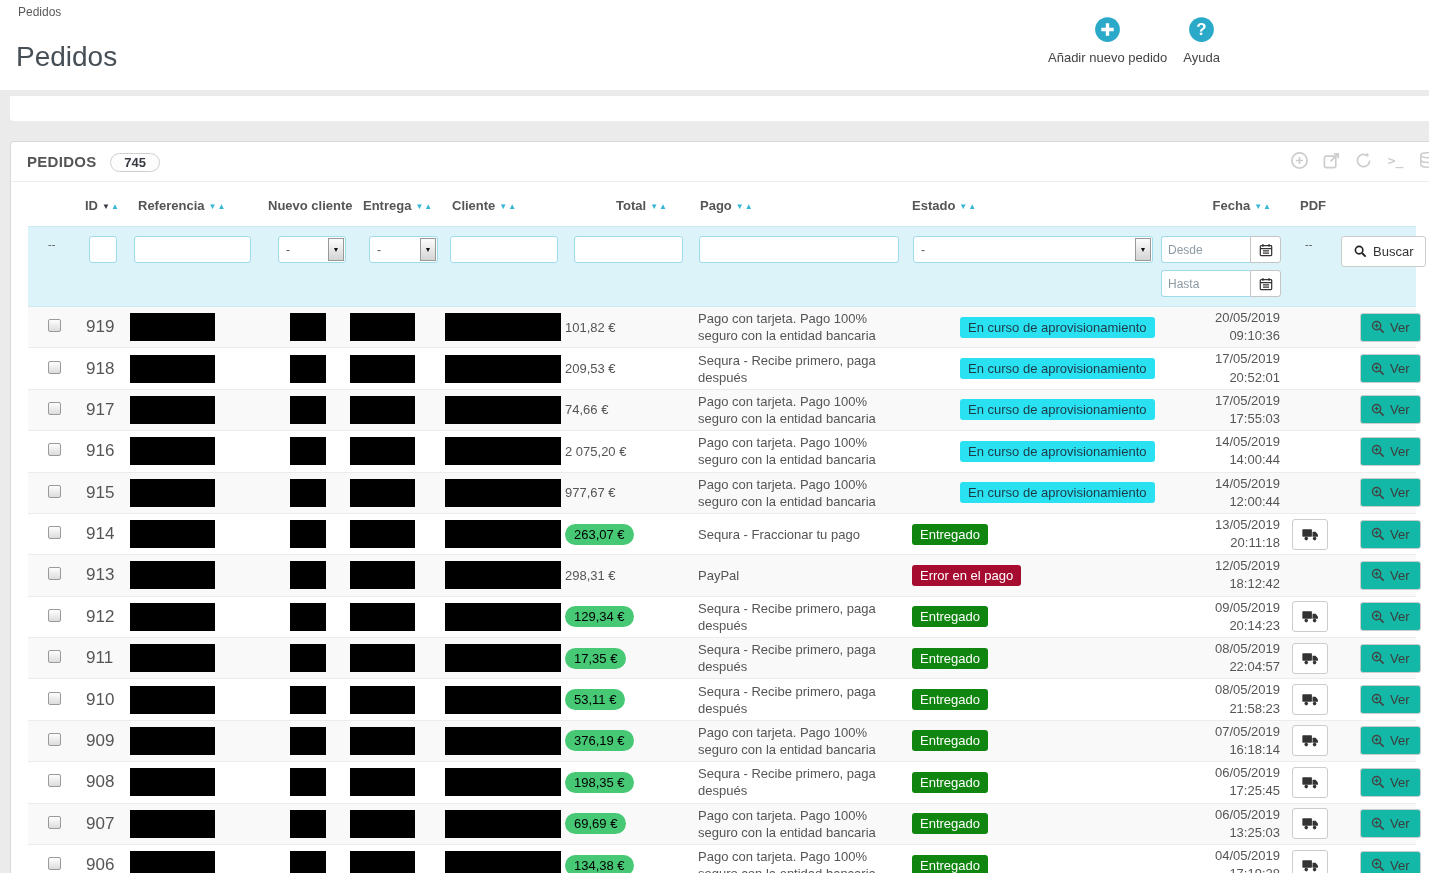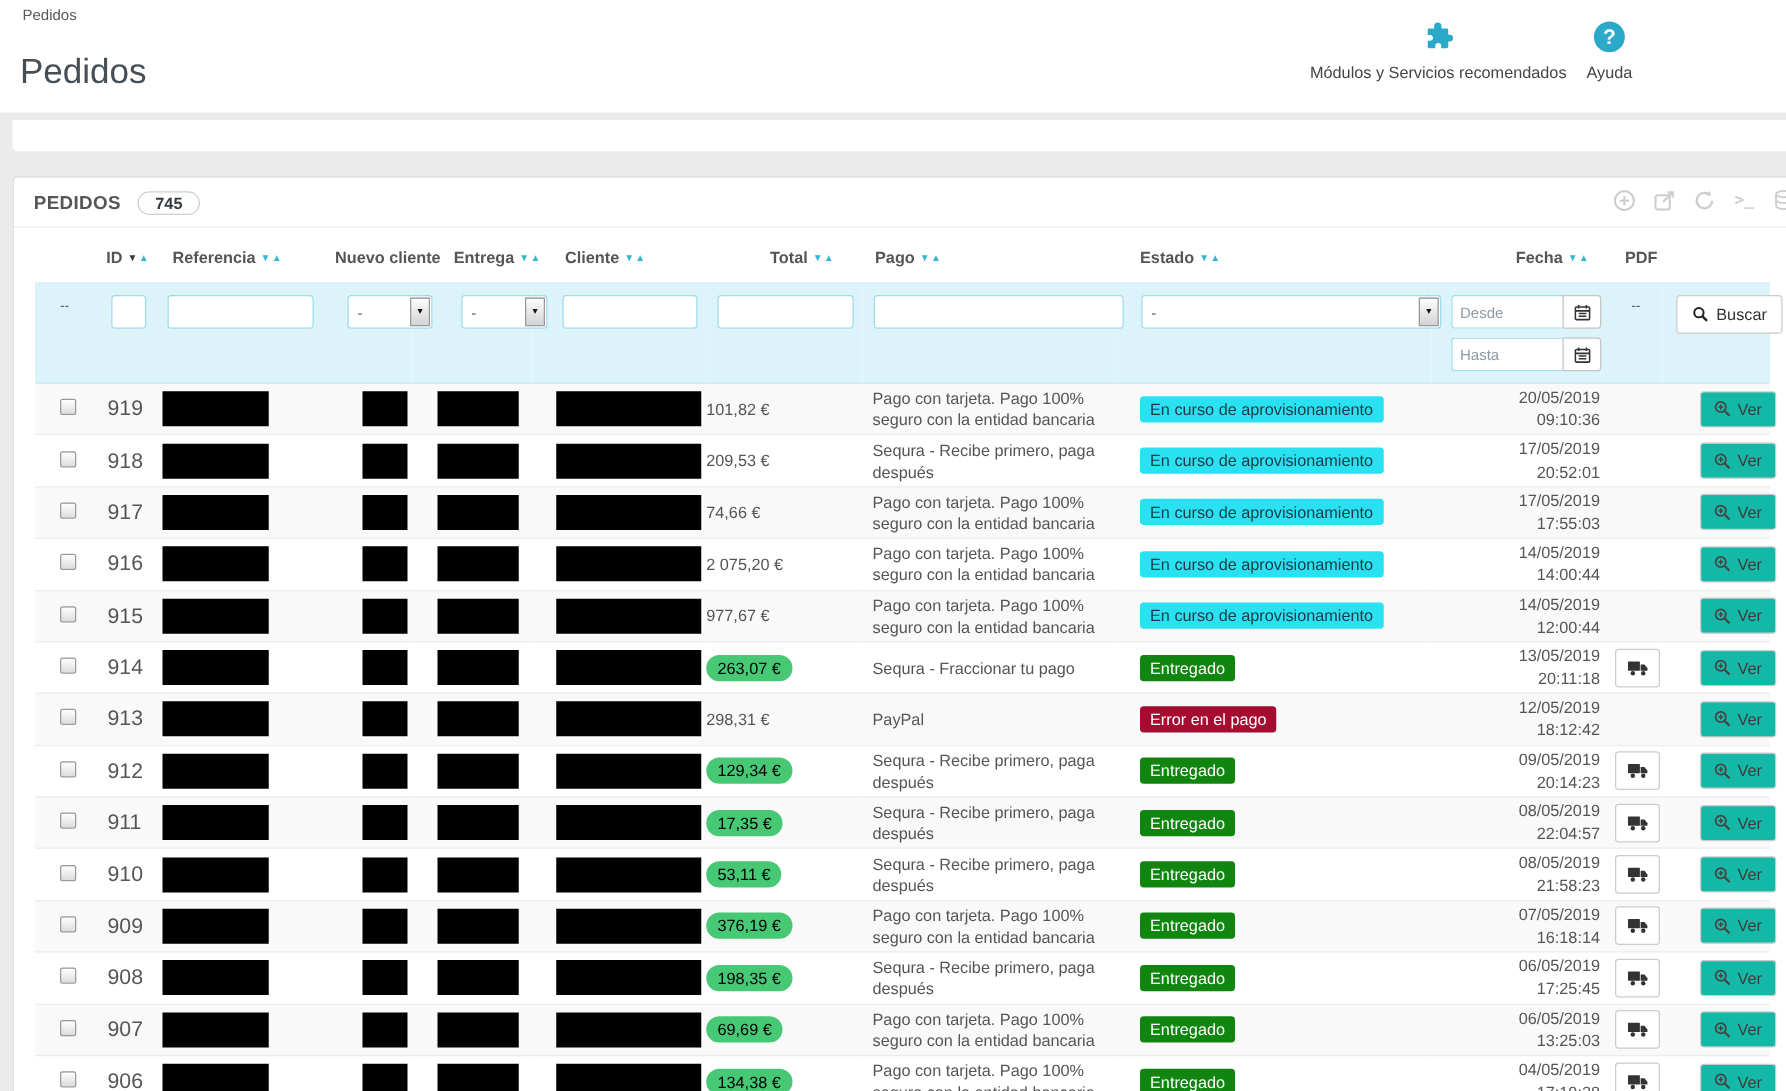--- a/index.html
+++ b/index.html
@@ -91,21 +91,21 @@
   td.c-id { padding-left:22px; font-size:17px; color:#555; }
   .redact { display:inline-block; height:28px; background:#000; vertical-align:middle; }
   .redact-ref{width:85px;margin-left:10px} .redact-new{width:36px;margin-left:50px}
   .redact-del{width:65px;margin-left:20px} .redact-cli{width:116px;margin-left:20px}
   td.c-total { text-align:left; padding-right:5px; }
   .total { font-size:13px; color:#555; white-space:nowrap; }
   .total.pill { background:var(--c-pill); color:#000000; border-radius:20px; padding:3px 9px; }
   td.c-pay { padding-left:8px; padding-right:12px; font-size:13px; line-height:17px; color:#555; }
   td.c-status { padding-left:17px; }
   .badge { display:inline-block; padding:3px 8px; border-radius:3px; font-size:13px; white-space:nowrap; }
-  .badge-provisioning { background:var(--c-prov); color:var(--c-prov-text); }
+  .badge-provisioning { background:var(--c-prov); color:var(--c-prov-text);margin-left:48px; }
   .badge-delivered { background:var(--c-del); color:#fff; }
   .badge-error { background:var(--c-err); color:#fff; }
   td.c-date { text-align:right; font-size:13px; line-height:1.4; color:#555; padding-right:0; }
   td.c-pdf { padding-left:12px; }
   .truck-btn { width:36px; height:31px; background:#fff; border:1px solid #ccc; border-radius:3px;
     display:inline-flex; align-items:center; justify-content:center; cursor:pointer; }
   td.c-ver { padding-left:30px; }
   .ver-btn { display:inline-flex; align-items:center; gap:5px; padding:6px 10px; background:#14b8a6;
     border:1px solid #ccc; border-radius:3px; color:#3c3c3c; font-size:13px; font-family:inherit; cursor:pointer; }
 </style>
@@ -113,24 +113,25 @@
 <body>
 
 <div class="topbar">
   <div class="breadcrumb">Pedidos</div>
   <h1 class="page-title">Pedidos</h1>
 
   <div class="header-actions">
     <div class="header-action">
       <span class="h-icon">
         <svg viewBox="0 0 24 24" width="27" height="27">
-            <path class="accent-fill" d="M9.2 4.4a2.6 2.6 0 0 1 5.2 0V6h3.8a1 1 0 0 1 1 1v3.4h1a2.4 2.4 0 1 1 0 4.8h-1V19a1 1 0 0 1-1 1h-4v-1.6a2.1 2.1 0 1 0-4.2 0V20H5.6a1 1 0 0 1-1-1v-4.2h1.6a2.1 2.1 0 1 0 0-4.2H4.6V7a1 1 0 0 1 1-1h3.6V4.4z"></path>
+            <circle cx="12" cy="12" r="11" class="accent-fill"></circle>
+            <path d="M12 6.5v11M6.5 12h11" stroke="#fff" stroke-width="3" fill="none"></path>
           </svg>
       </span>
-      <span class="h-label">Módulos y Servicios recomendados</span>
+      <span class="h-label">Añadir nuevo pedido</span>
     </div>
     <div class="header-action">
       <span class="h-icon">
         <svg viewBox="0 0 24 24" width="27" height="27">
             <circle cx="12" cy="12" r="11" class="accent-fill"></circle>
             <text x="12" y="17" text-anchor="middle" fill="#fff" font-size="15" font-weight="bold" font-family="Liberation Sans, sans-serif">?</text>
           </svg>
       </span>
       <span class="h-label">Ayuda</span>
     </div>

